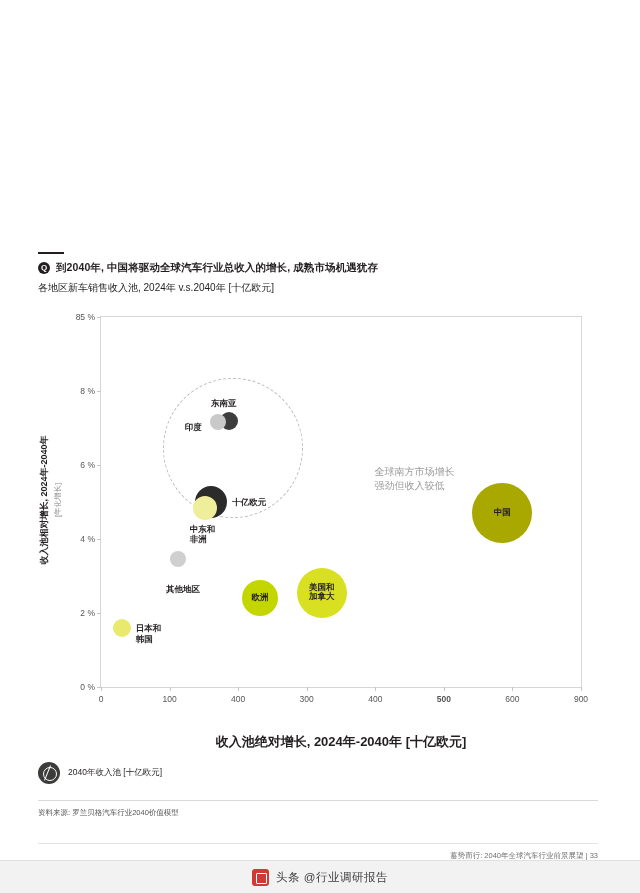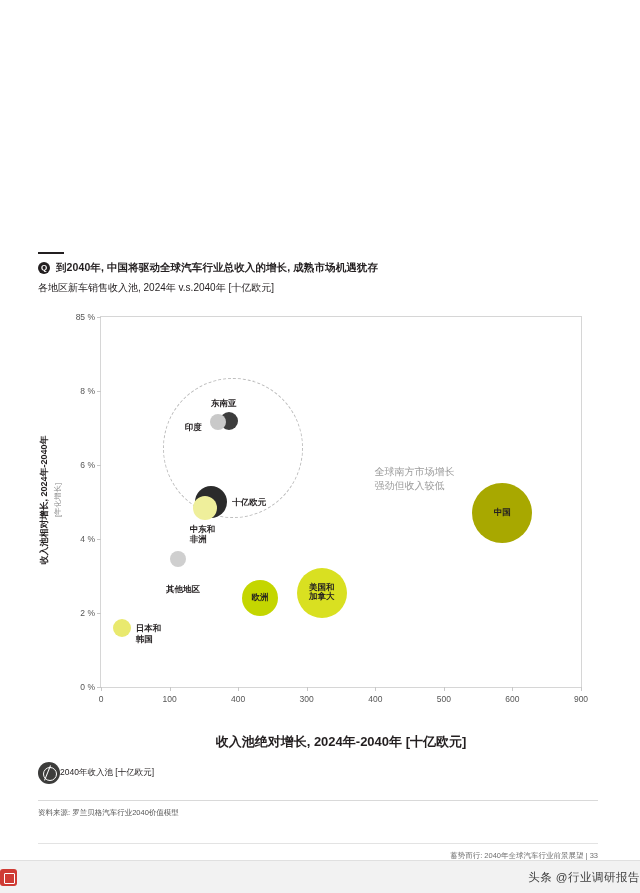--- a/index.html
+++ b/index.html
@@ -66,21 +66,21 @@
   .y-axis-sub {
     position:absolute; left:58px; top:500px;
     transform:translate(-50%,-50%) rotate(-90deg);
     font-size:7.5px; color:#8a8a8a; white-space:nowrap;
   }
   .x-axis-title {
     position:absolute; left:341px; top:733px; transform:translateX(-50%);
     font-size:13px; font-weight:bold; white-space:nowrap;
   }
 
-  .legend { position:absolute; left:38px; top:762px; display:flex; align-items:center; gap:0; }
+  .legend { position:absolute; left:38px; top:762px; display:flex; align-items:center; gap:8px; }
   .legend-icon {
     width:22px; height:22px; border-radius:50%; background:#3c3c3b;
     position:relative; flex:0 0 auto;
   }
   .legend-icon::before {
     content:""; position:absolute; left:5px; top:5px; width:12px; height:12px;
     border-radius:50%; border:1.4px solid #ffffff;
   }
   .legend-icon::after {
     content:""; position:absolute; left:9px; top:3px; width:1.4px; height:16px;
@@ -91,21 +91,21 @@
 
   .source-divider { position:absolute; left:38px; top:800px; width:560px; height:1px; background:#d9d9d9; }
   .source { position:absolute; left:38px; top:808px; font-size:7.5px; color:#555; }
 
   .footer-divider { position:absolute; left:38px; top:843px; width:560px; height:1px; background:#e3e3e3; }
   .footer { position:absolute; right:42px; top:851px; font-size:7.5px; color:#6f6f6f; }
 
   .watermark-bar {
     position:absolute; left:0; right:0; bottom:0; height:33px;
     background:#f2f2f2; border-top:1px solid #e0e0e0;
-    display:flex; align-items:center; justify-content:space-between; gap:7px;
+    display:flex; align-items:center; justify-content:center; gap:7px;
   }
   .wm-icon {
     width:17px; height:17px; border-radius:3px; background:#cf3b34;
     position:relative;
   }
   .wm-icon::after {
     content:""; position:absolute; left:4px; top:4px; width:9px; height:9px;
     border:1.6px solid #fff; border-radius:1px;
   }
   .wm-text { font-size:11.5px; color:#3d3d3d; letter-spacing:.5px; }
@@ -150,21 +150,21 @@
         <div class="xtick" style="left: 0%;">0</div>
         <div class="xtickmark" style="left: 0%;"></div>
         <div class="xtick" style="left: 14.2857%;">100</div>
         <div class="xtickmark" style="left: 14.2857%;"></div>
         <div class="xtick" style="left: 28.5714%;">400</div>
         <div class="xtickmark" style="left: 28.5714%;"></div>
         <div class="xtick" style="left: 42.8571%;">300</div>
         <div class="xtickmark" style="left: 42.8571%;"></div>
         <div class="xtick" style="left: 57.1429%;">400</div>
         <div class="xtickmark" style="left: 57.1429%;"></div>
-        <div class="xtick" style="left: 71.4286%;">500</div>
+        <div class="xtick" style="left: 71.4286%; font-weight: bold;">500</div>
         <div class="xtickmark" style="left: 71.4286%;"></div>
         <div class="xtick" style="left: 85.7143%;">600</div>
         <div class="xtickmark" style="left: 85.7143%;"></div>
         <div class="xtick" style="left: 100%;">900</div>
         <div class="xtickmark" style="left: 100%;"></div>
         <div class="bubble" style="left: 83.5714%; top: 53%; width: 60px; height: 60px; background: rgb(168, 168, 0);"></div>
         <div class="bubble-label" style="left: 83.5714%; top: 53%;">中国</div>
         <div class="bubble" style="left: 46%; top: 74.5%; width: 50px; height: 50px; background: rgb(217, 224, 33);"></div>
         <div class="bubble-label" style="left: 46%; top: 74.5%;">美国和
 加拿大</div>

